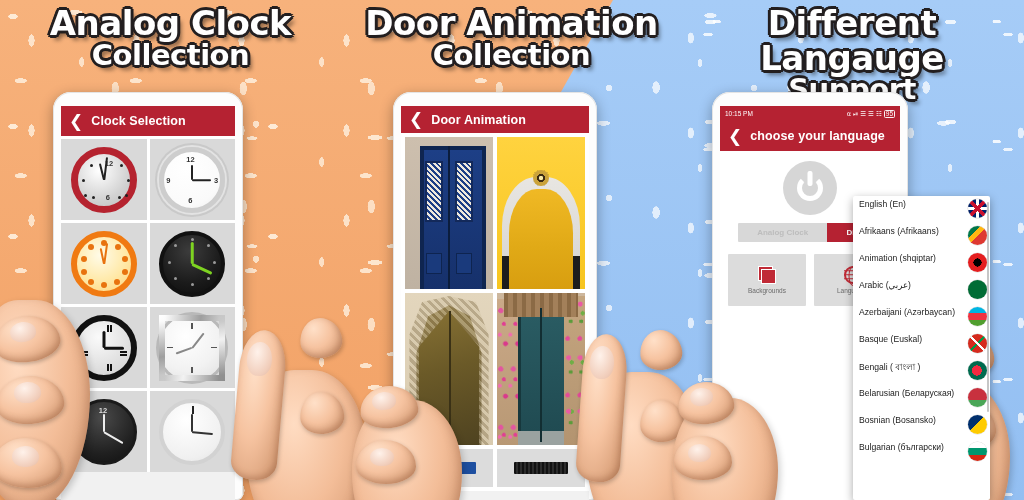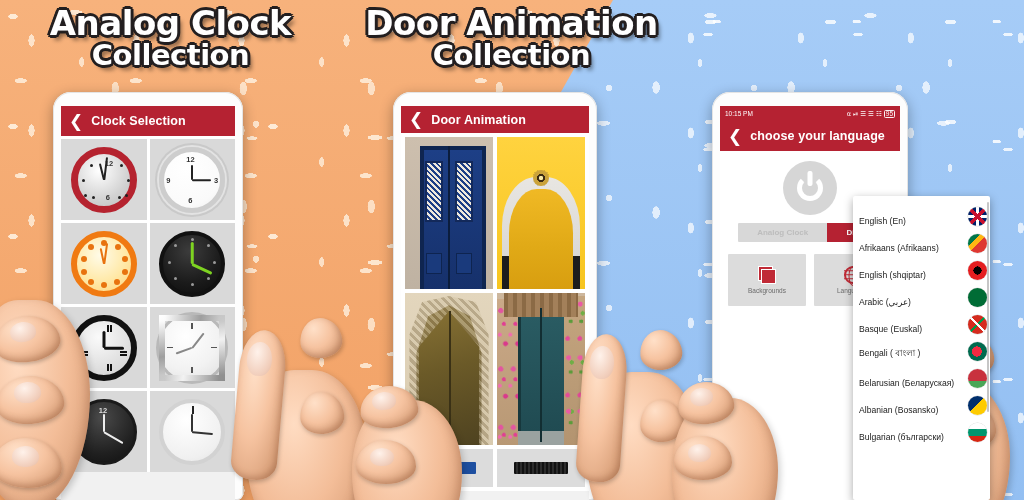--- a/index.html
+++ b/index.html
@@ -190,21 +190,21 @@
   .ic-globe{width:18px;height:18px;border-radius:50%;border:2px solid #C02A36;position:relative;}
   .ic-globe::before{content:"";position:absolute;left:50%;top:-2px;transform:translateX(-50%);width:7px;height:18px;border:1.5px solid #C02A36;border-radius:50%;}
   .ic-globe::after{content:"";position:absolute;left:-2px;top:50%;transform:translateY(-50%);width:18px;height:1.5px;background:#C02A36;box-shadow:0 -4px 0 #C02A36,0 4px 0 #C02A36;}
 
   
   .langpanel{
     position:absolute; left:853px; top:196px; width:137px; height:304px;
     background:#fff; border-radius:2px; box-shadow:0 3px 10px rgba(0,0,0,.35); overflow:hidden; z-index:30;
   }
   .langlist{padding:3px 0 0 0;}
-  .langrow{display:flex;align-items:flex-end;justify-content:space-between;height:27px;padding:0 3px 0 6px;}
+  .langrow{display:flex;align-items:flex-start;justify-content:space-between;height:27px;padding:0 3px 0 6px;}
   .langrow .nm{font-size:8.6px;color:#1b1b1b;white-space:nowrap;overflow:hidden;}
   .flag{width:19px;height:19px;border-radius:50%;flex:none;box-shadow:0 0 0 .5px rgba(0,0,0,.15);}
   .scrollbar{position:absolute;right:1px;top:6px;width:2px;height:210px;background:#c6c6c6;border-radius:2px;}
 
   
   .hand-l{position:absolute;z-index:20;pointer-events:none;}
   .finger{position:absolute;border-radius:48% 52% 50% 50%/60% 60% 40% 40%;
     background:radial-gradient(ellipse at 35% 25%, #ffe0c8 0%, #f6c3a0 45%, #dca47e 80%, #c78f69 100%);
     box-shadow: inset -2px -3px 6px rgba(150,95,65,.45), 1px 2px 4px rgba(0,0,0,.22);}
   .nail{position:absolute;border-radius:50% 50% 45% 45%;background:radial-gradient(ellipse at 40% 30%,#fff4ee,#f0cdbb 70%,#e0b6a1);opacity:.92;}
@@ -220,20 +220,24 @@
   <div class="bg-blue"></div>
   <div class="bg-orange"></div>
 
   <div class="title" id="t1">
     <span class="l1">Analog Clock</span>
     <span class="l2">Collection</span>
   </div>
   <div class="title" id="t2">
     <span class="l1">Door Animation</span>
     <span class="l2">Collection</span>
+  </div>
+  <div class="title" id="t3">
+    <span class="l1">Different Langauge</span>
+    <span class="l2">Support</span>
   </div>
 
   <div class="phone" id="p1">
     <div class="screen">
       <div class="appbar">
         <span class="chev">❮</span>
         <span class="ttl">Clock Selection</span>
       </div>
       <div class="clockgrid">
 
@@ -425,41 +429,45 @@
     <div class="langlist" id="langlist">
         <div class="langrow">
           <span class="nm">English (En)</span>
           <span class="flag" style="background: linear-gradient(45deg, transparent 44%, rgb(200, 16, 46) 44%, rgb(200, 16, 46) 56%, transparent 56%), linear-gradient(-45deg, transparent 44%, rgb(200, 16, 46) 44%, rgb(200, 16, 46) 56%, transparent 56%), linear-gradient(90deg, transparent 42%, rgb(255, 255, 255) 42%, rgb(255, 255, 255) 58%, transparent 58%), linear-gradient(0deg, transparent 42%, rgb(255, 255, 255) 42%, rgb(255, 255, 255) 58%, transparent 58%), rgb(1, 33, 105);"></span>
         </div>
         <div class="langrow">
           <span class="nm">Afrikaans (Afrikaans)</span>
           <span class="flag" style="background: linear-gradient(135deg, rgb(0, 119, 73) 0px, rgb(0, 119, 73) 34%, rgb(255, 182, 18) 34%, rgb(255, 182, 18) 50%, rgb(222, 56, 49) 50%, rgb(222, 56, 49) 100%);"></span>
         </div>
         <div class="langrow">
-          <span class="nm">English (shqiptar)</span>
+          <span class="nm">Animation (shqiptar)</span>
           <span class="flag" style="background: radial-gradient(circle, rgb(0, 0, 0) 0px, rgb(0, 0, 0) 30%, rgb(228, 30, 32) 31%, rgb(228, 30, 32) 100%);"></span>
         </div>
         <div class="langrow">
           <span class="nm">Arabic (عربي)</span>
           <span class="flag" style="background: rgb(0, 108, 53);"></span>
         </div>
         <div class="langrow">
+          <span class="nm">Azerbaijani (Azərbaycan)</span>
+          <span class="flag" style="background: linear-gradient(rgb(0, 181, 226) 0px, rgb(0, 181, 226) 33%, rgb(239, 51, 64) 33%, rgb(239, 51, 64) 66%, rgb(80, 158, 47) 66%, rgb(80, 158, 47) 100%);"></span>
+        </div>
+        <div class="langrow">
           <span class="nm">Basque (Euskal)</span>
           <span class="flag" style="background: linear-gradient(45deg, transparent 45%, rgb(255, 255, 255) 45%, rgb(255, 255, 255) 55%, transparent 55%), linear-gradient(-45deg, transparent 45%, rgb(0, 155, 72) 45%, rgb(0, 155, 72) 55%, transparent 55%), rgb(213, 43, 30);"></span>
         </div>
         <div class="langrow">
           <span class="nm">Bengali ( বাংলা )</span>
           <span class="flag" style="background: radial-gradient(circle at 46% 50%, rgb(244, 42, 65) 0px, rgb(244, 42, 65) 36%, rgb(0, 106, 78) 37%, rgb(0, 106, 78) 100%);"></span>
         </div>
         <div class="langrow">
           <span class="nm">Belarusian (Беларуская)</span>
           <span class="flag" style="background: linear-gradient(rgb(200, 49, 62) 0px, rgb(200, 49, 62) 62%, rgb(74, 166, 87) 62%, rgb(74, 166, 87) 100%);"></span>
         </div>
         <div class="langrow">
-          <span class="nm">Albanian (Bosansko)</span>
+          <span class="nm">Bosnian (Bosansko)</span>
           <span class="flag" style="background: linear-gradient(135deg, rgb(0, 47, 108) 0px, rgb(0, 47, 108) 45%, rgb(254, 203, 0) 45%, rgb(254, 203, 0) 100%);"></span>
         </div>
         <div class="langrow">
           <span class="nm">Bulgarian (български)</span>
           <span class="flag" style="background: linear-gradient(rgb(255, 255, 255) 0px, rgb(255, 255, 255) 33%, rgb(0, 150, 110) 33%, rgb(0, 150, 110) 66%, rgb(214, 38, 18) 66%, rgb(214, 38, 18) 100%);"></span>
         </div>
       </div>
     <div class="scrollbar"></div>
   </div>
 

